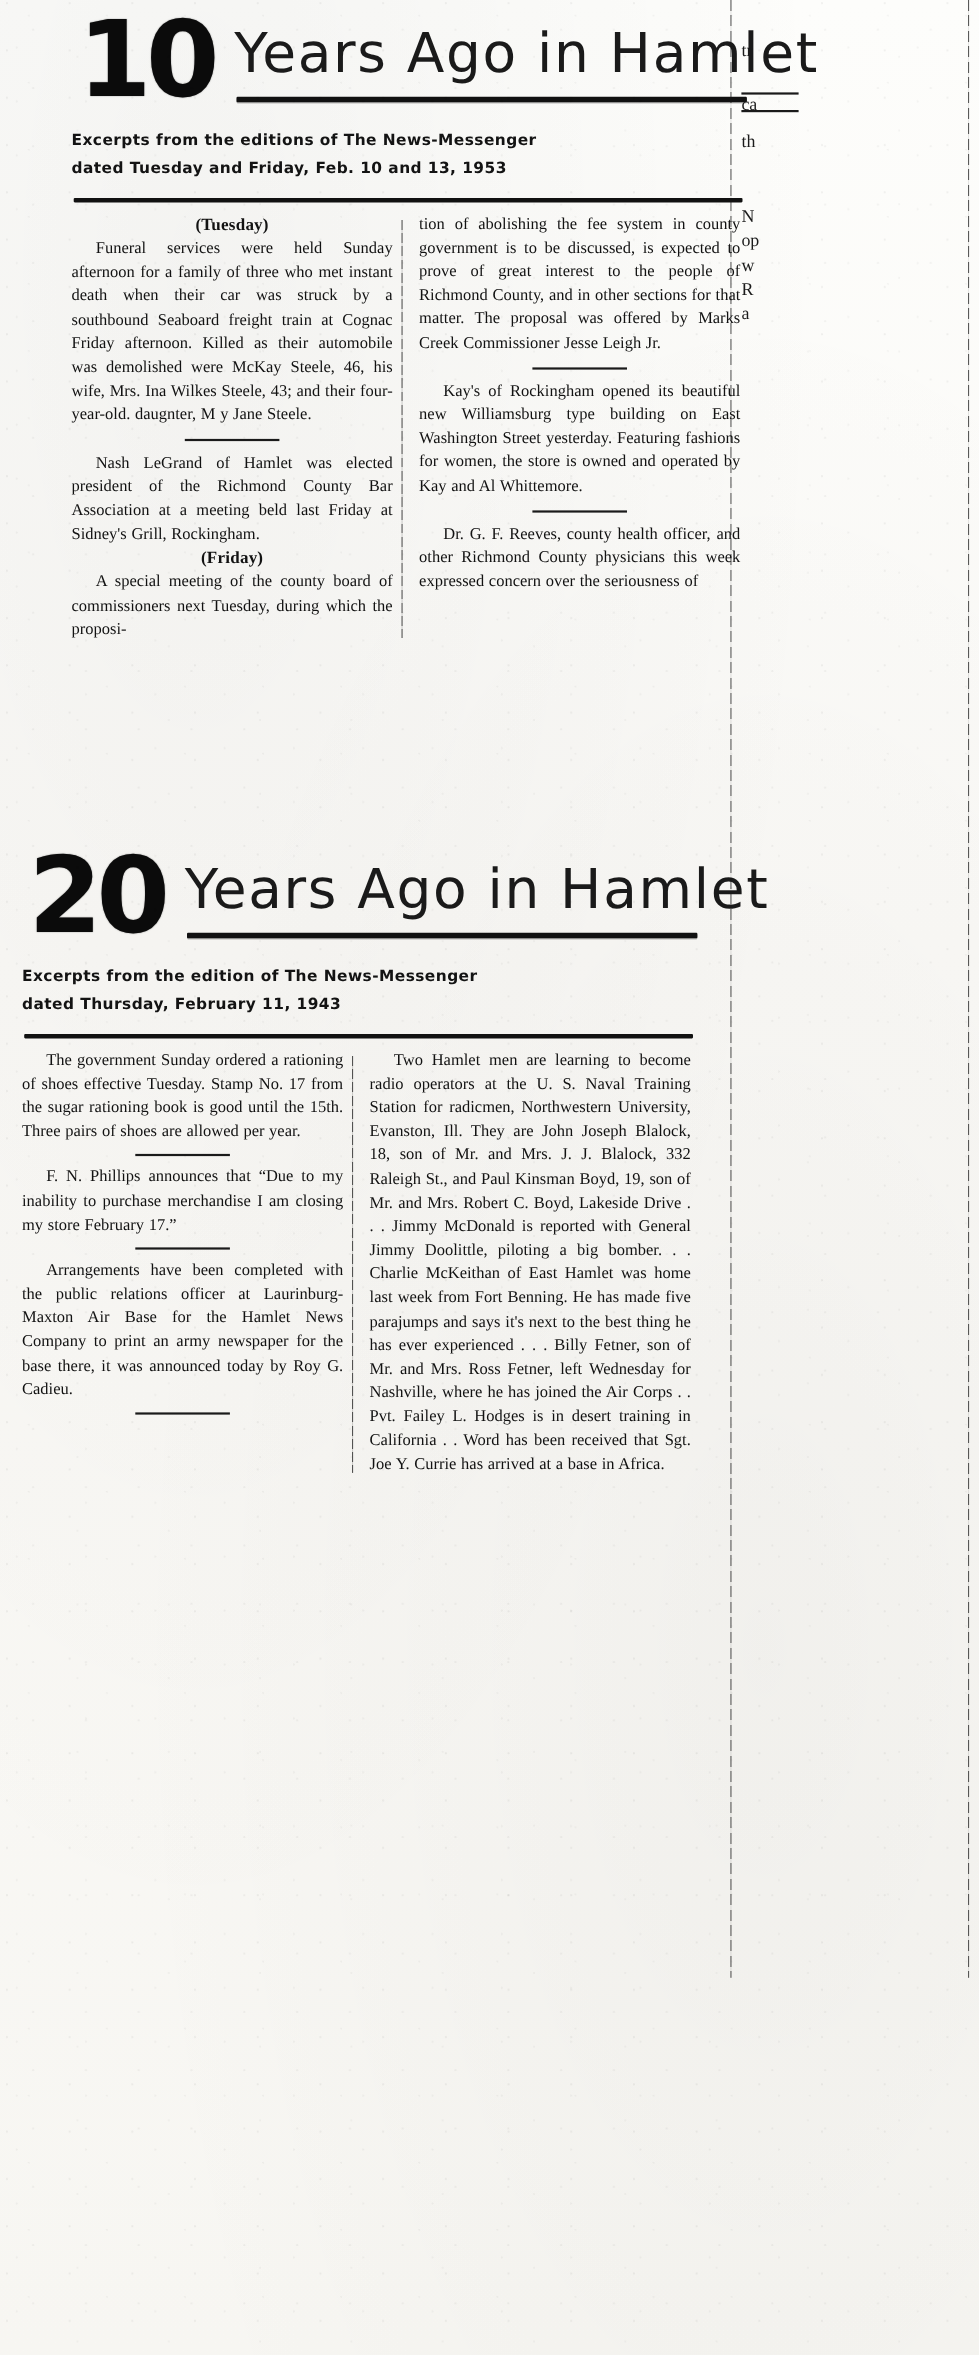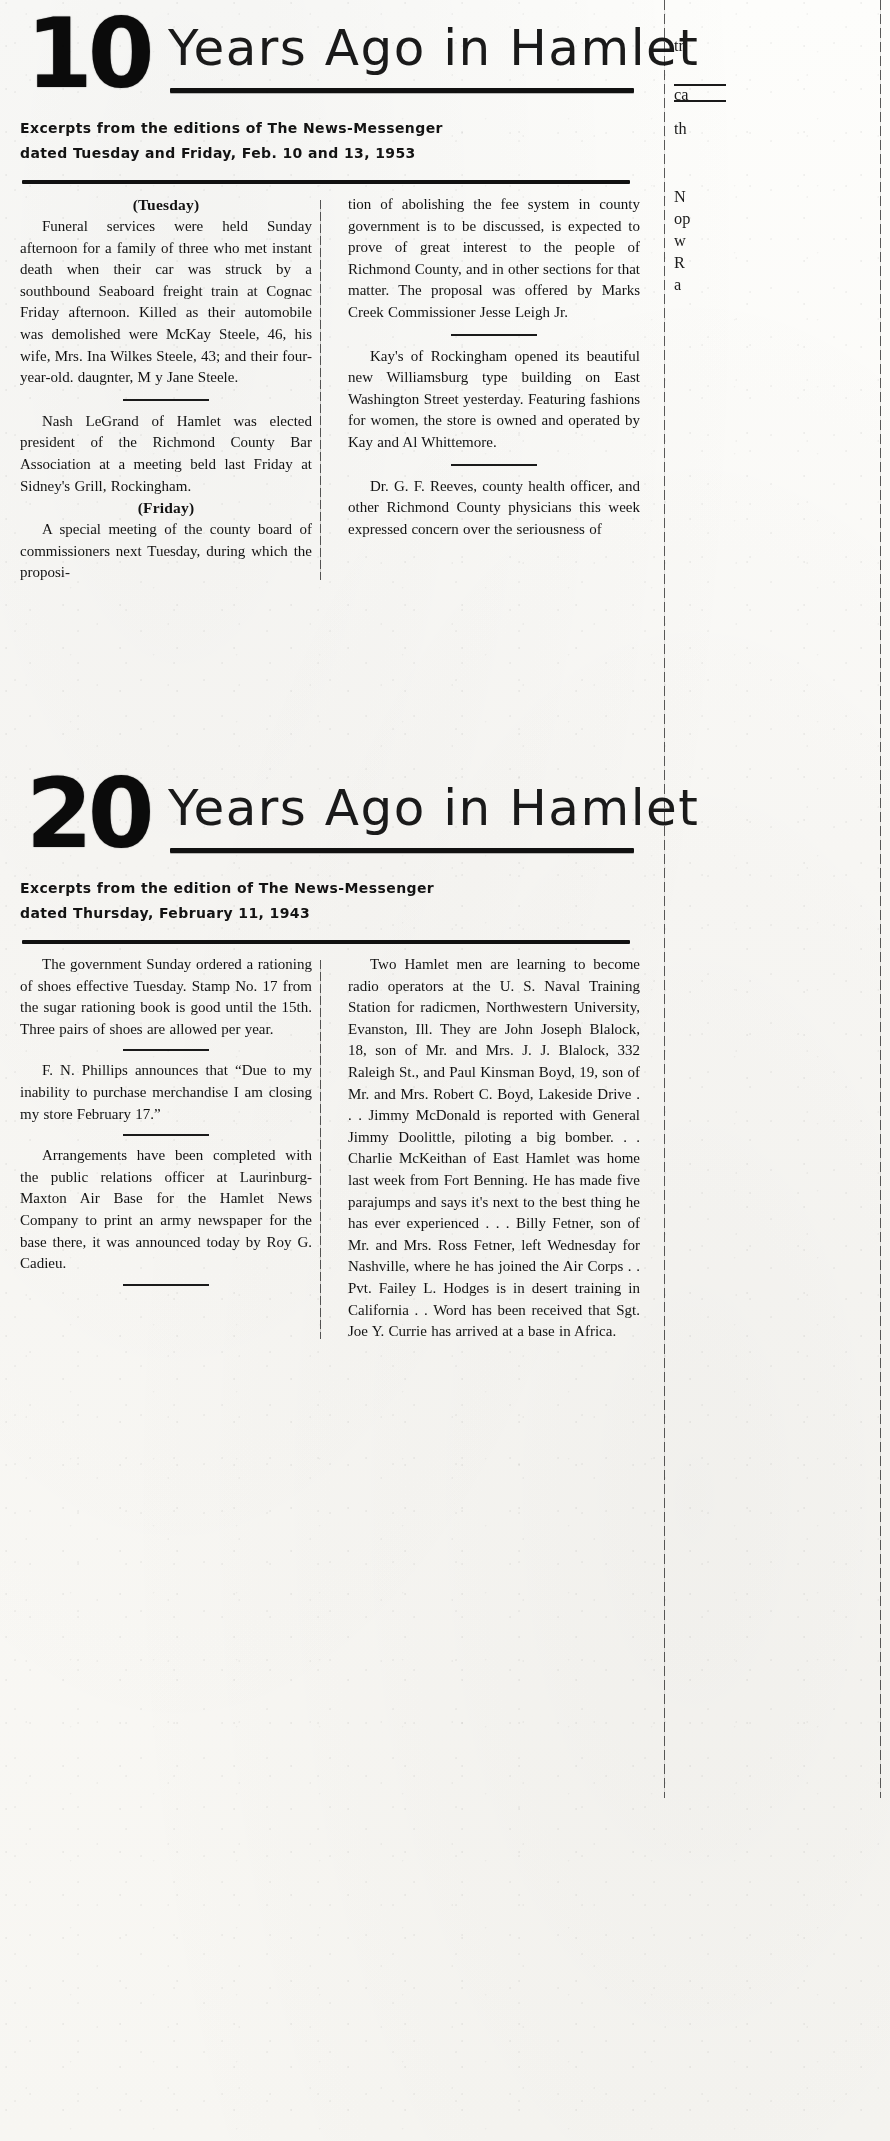--- a/index.html
+++ b/index.html
@@ -42,21 +42,21 @@
 
   
   .page {
     position: absolute;
     left: 0; top: 0;
     width: 652px;
     height: 2141px;
   }
 
   .section { position: absolute; left: 0; width: 652px; }
-  #sec10 { top: 0; }
+  #sec10 { top: 0; padding-left: 45px; }
   #sec20 { top: 760px; }
 
   
   .masthead {
     position: relative;
     height: 108px;
   }
   .bignum {
     position: absolute;
     left: 26px;
@@ -107,21 +107,21 @@
     height: 4px;
     background: #111;
     border-radius: 1px;
   }
 
   
   .cols {
     position: relative;
     margin: 10px 20px 0 20px;
     display: flex;
-    gap: 12px;
+    gap: 0;
   }
   .col {
     width: 292px;
     flex: 0 0 292px;
   }
   .col.right { padding-left: 24px; }
   .col-divider {
     position: absolute;
     left: 300px;
     top: 6px;

